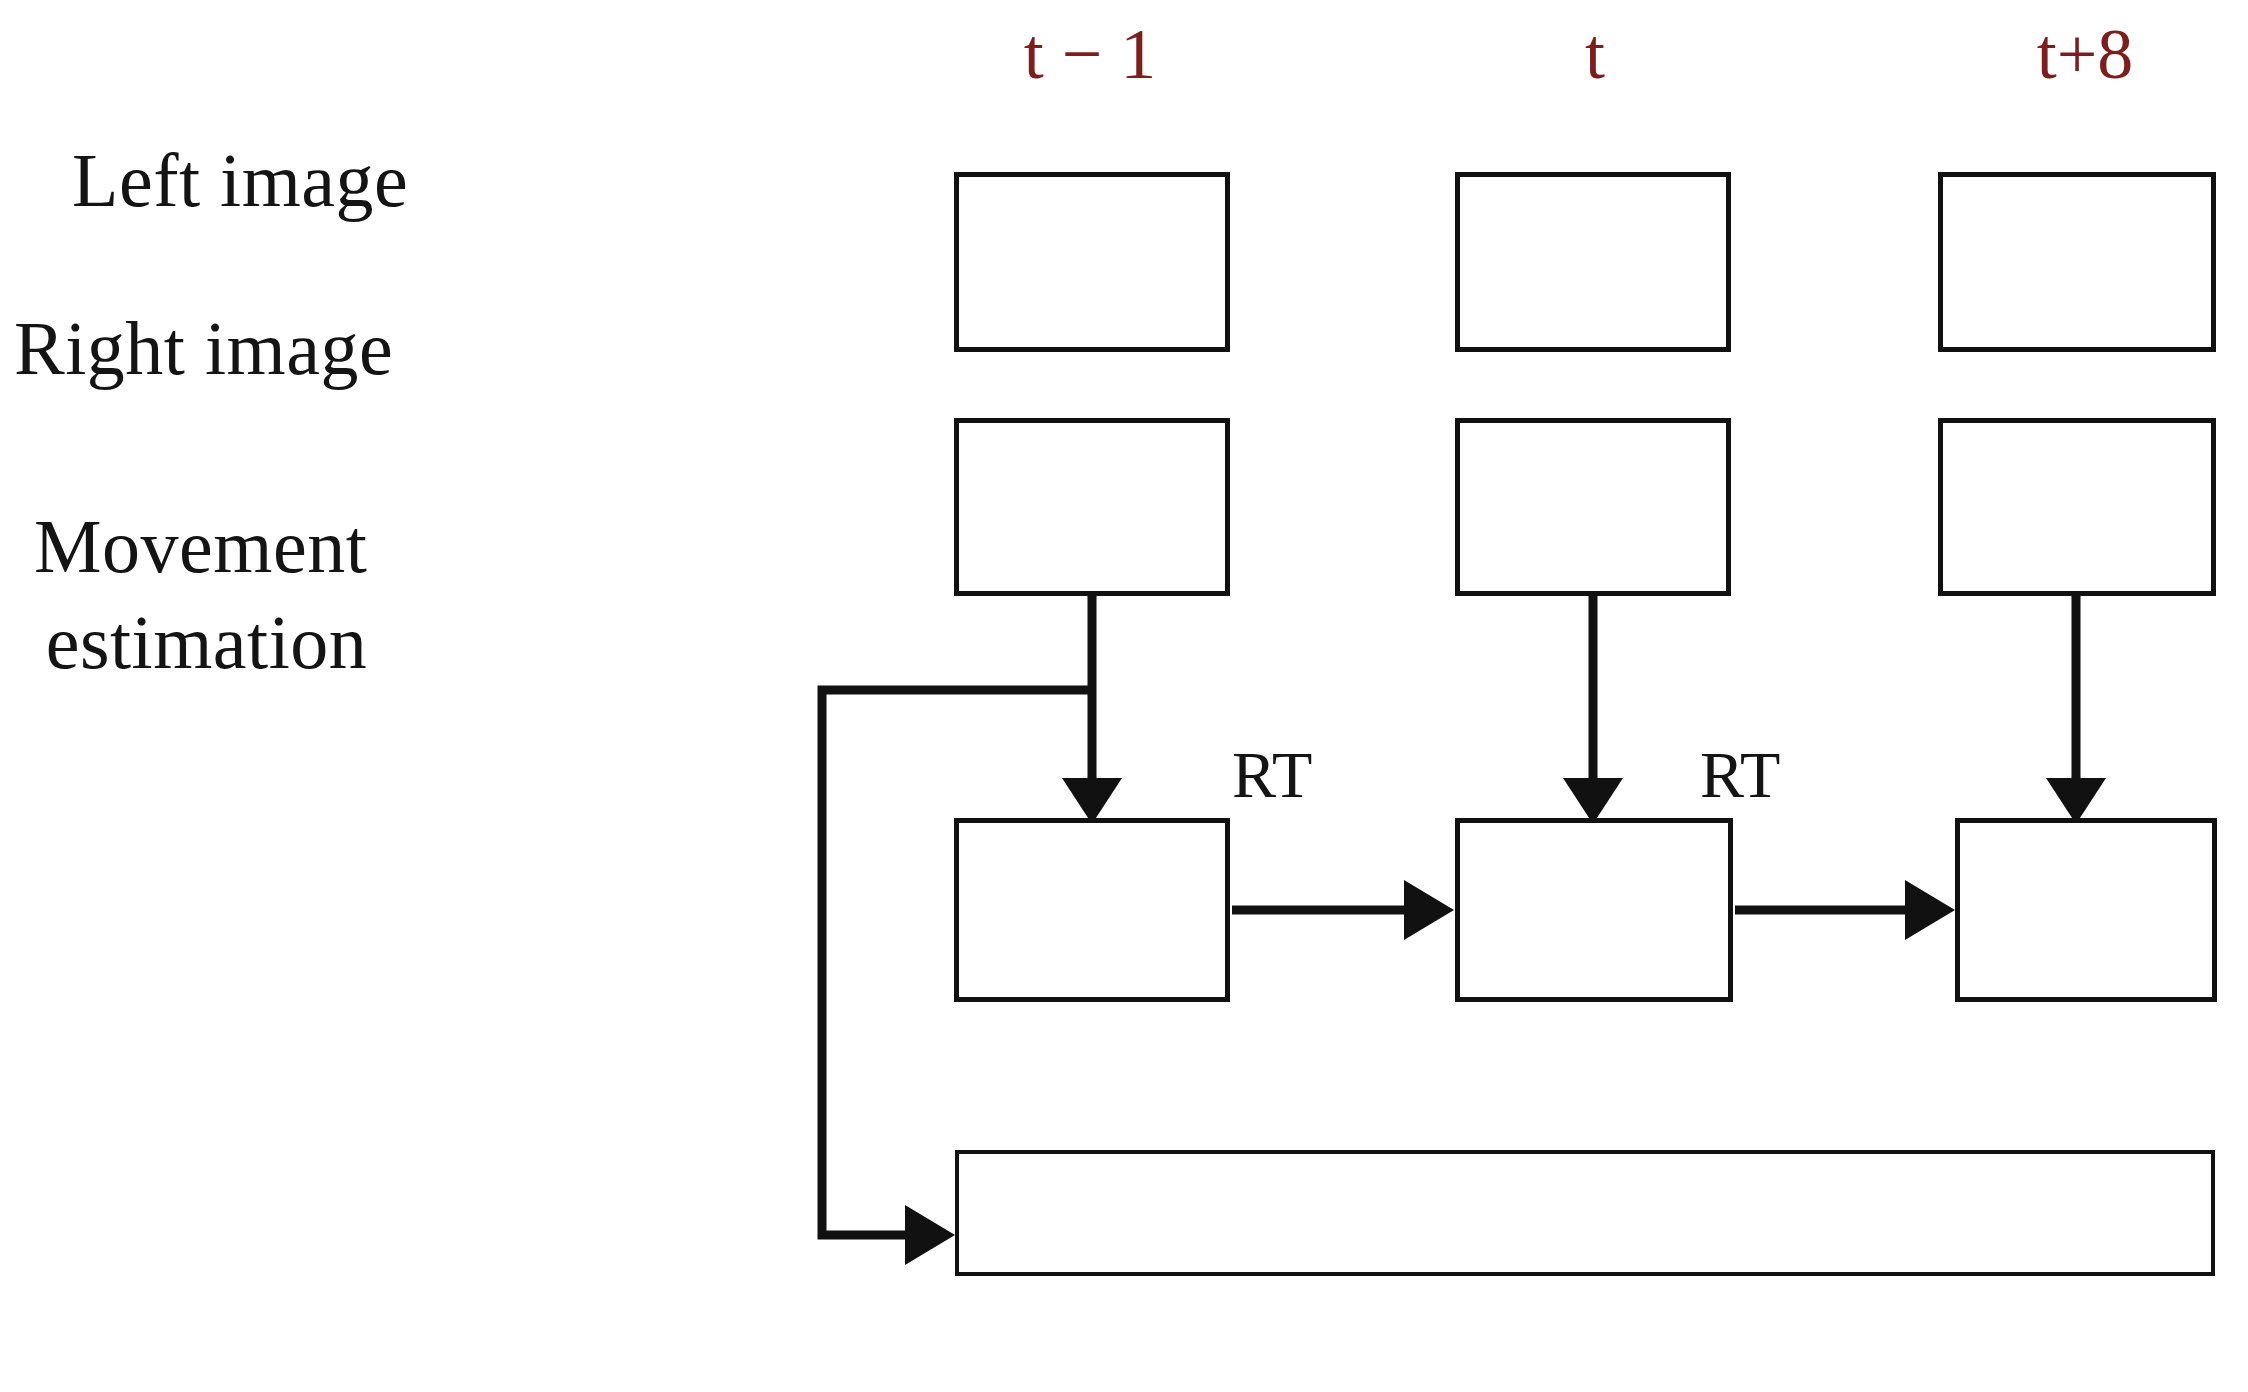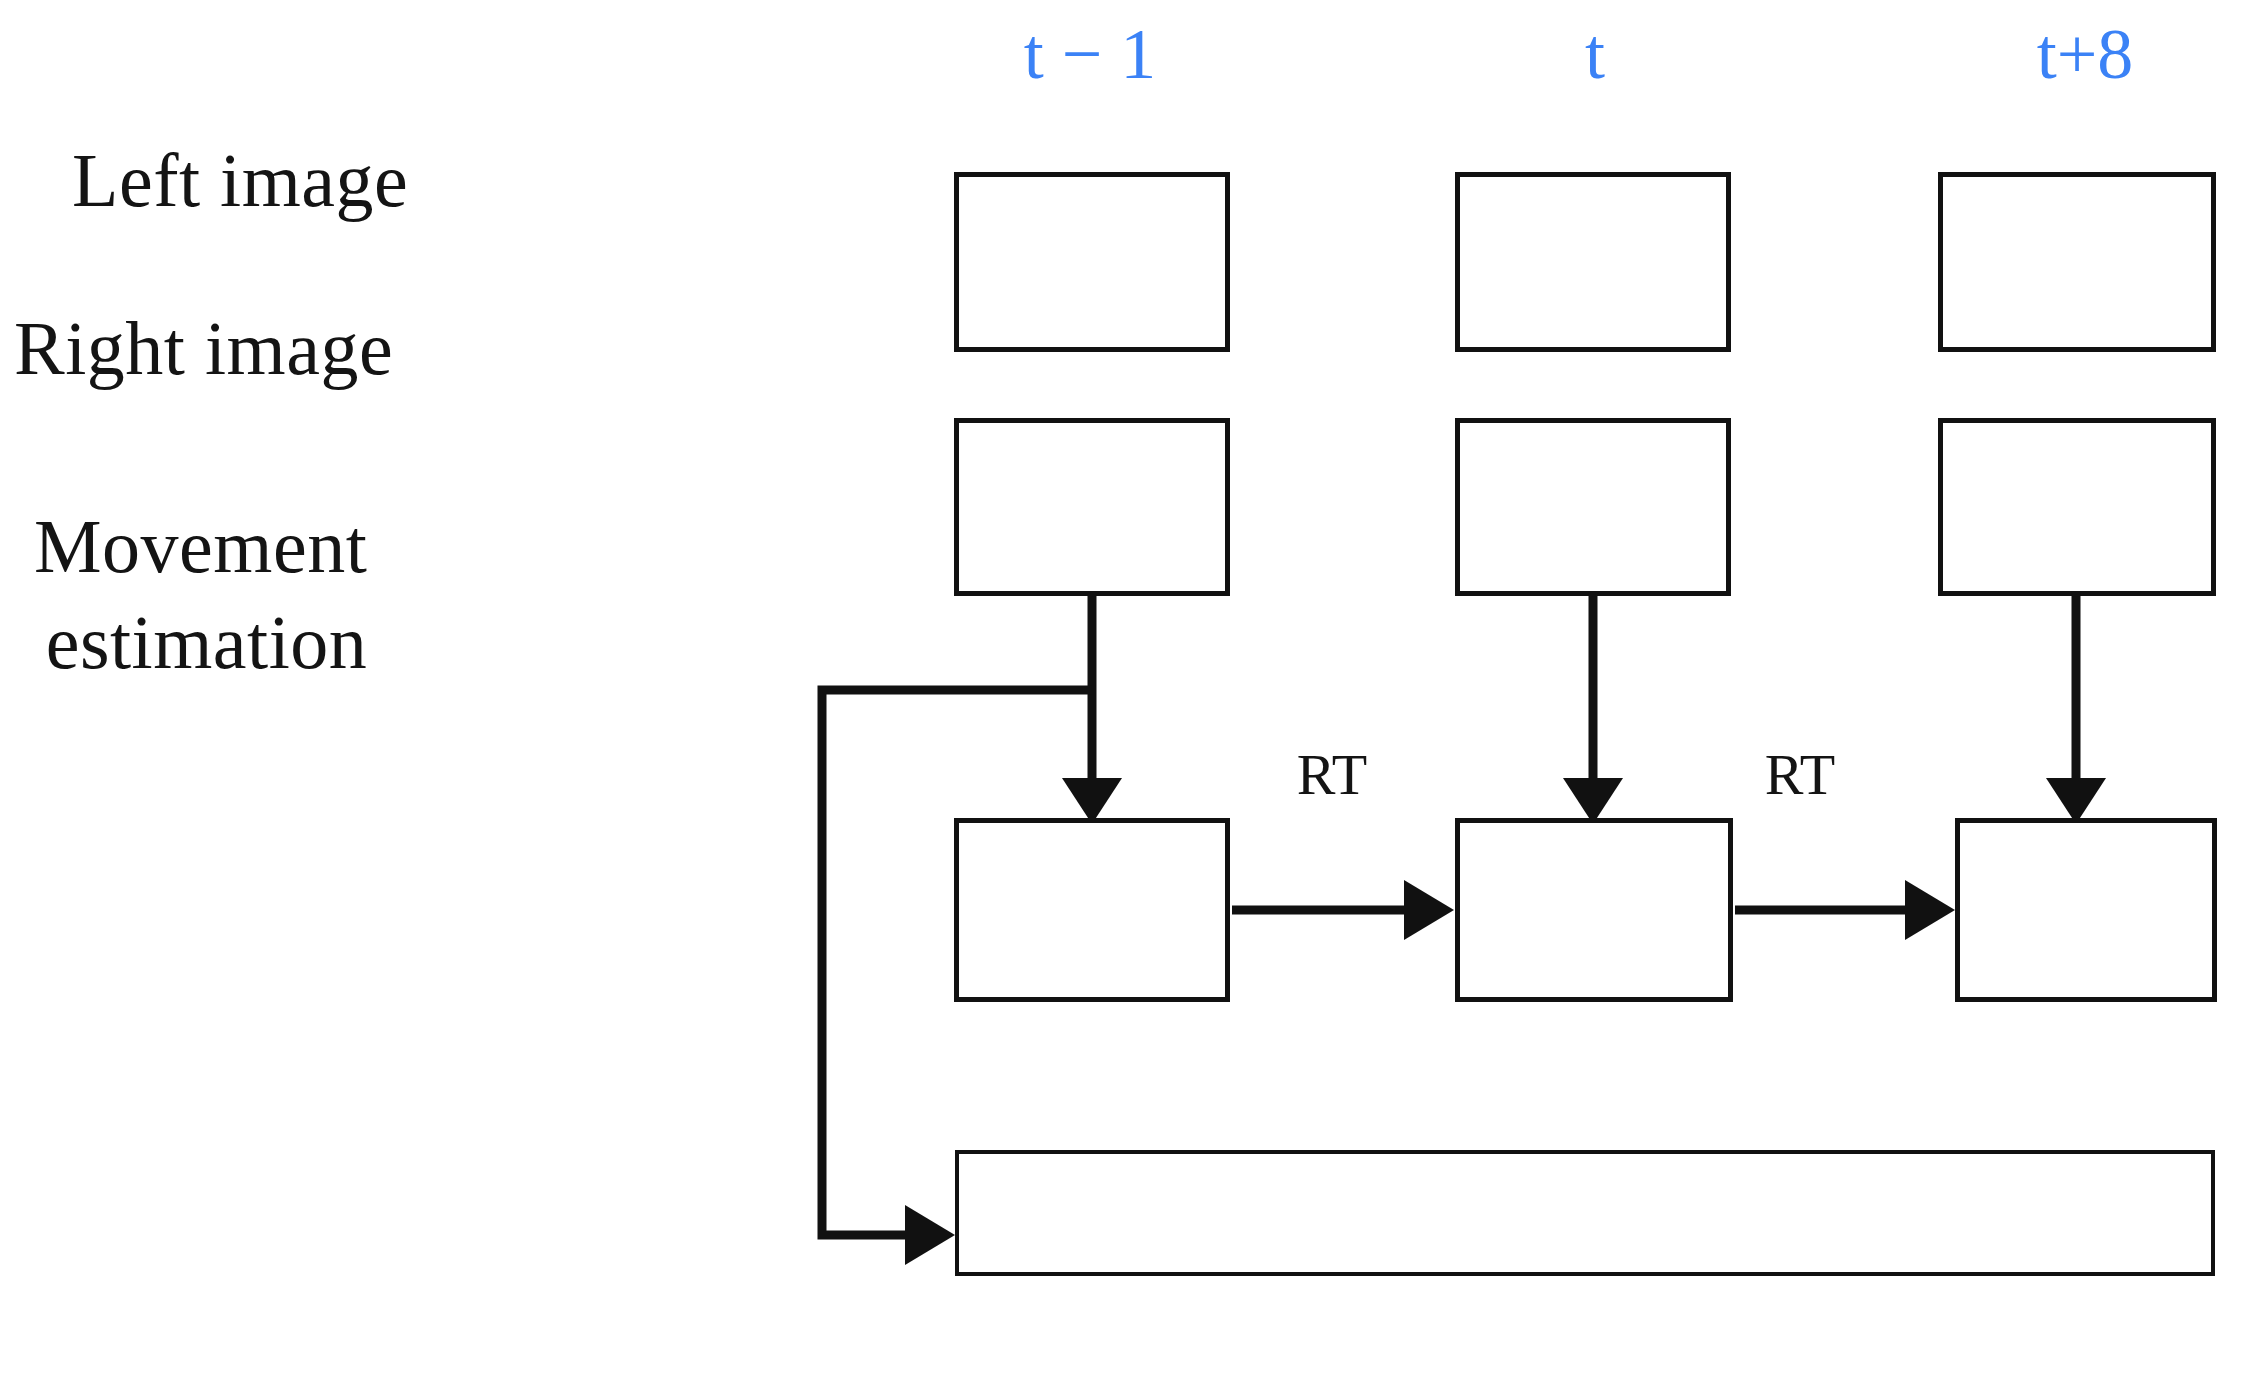--- a/index.html
+++ b/index.html
@@ -41,21 +41,21 @@
   #label-right-image  { left: 14px;  top: 300px; }
   #label-movement     { left: 34px;  top: 498px; }
   #label-stereo       { left: 112px; top: 775px; }
 
   
   .col-label {
     position: absolute;
     font-family: "Liberation Serif", "DejaVu Serif", serif;
     font-size: 72px;
     line-height: 80px;
-    color: #3b82f6;
+    color: #7f1d1d;
     text-align: center;
     width: 300px;
   }
   #col-label-t-minus-1 { left: 940px;  top: 14px; }
   #col-label-t         { left: 1445px; top: 14px; }
   #col-label-t-plus-1  { left: 1935px; top: 14px; }
 
   
   .node-box {
     position: absolute;
@@ -92,24 +92,23 @@
     top: 0;
     width: 2248px;
     height: 1392px;
     pointer-events: none;
   }
 
   
   .rt-label {
     position: absolute;
     font-family: "Liberation Serif", "DejaVu Serif", serif;
-    font-size: 58px;
+    font-size: 66px;
     line-height: 74px;
     color: #141414;
-    text-align: center;
     width: 200px;
   }
   #rt-label-1 { left: 1232px; top: 738px; }
   #rt-label-2 { left: 1700px; top: 738px; }
 </style>
 </head>
 <body>
 
 <div id="diagram-root">
 

